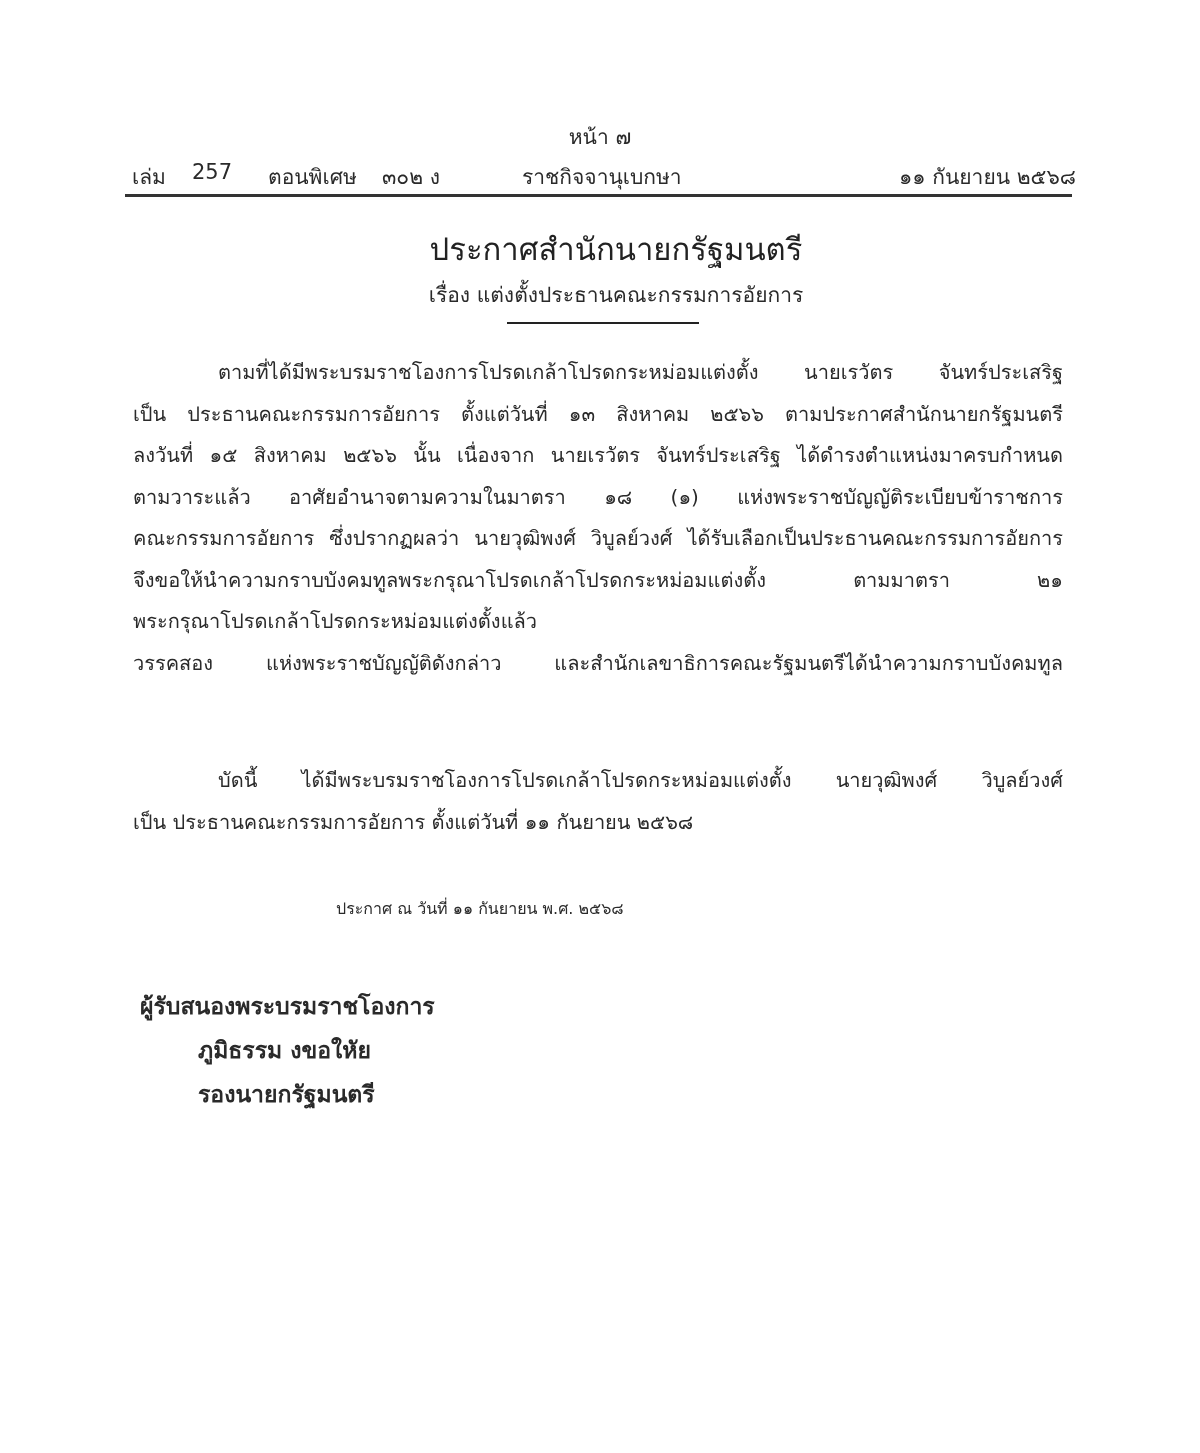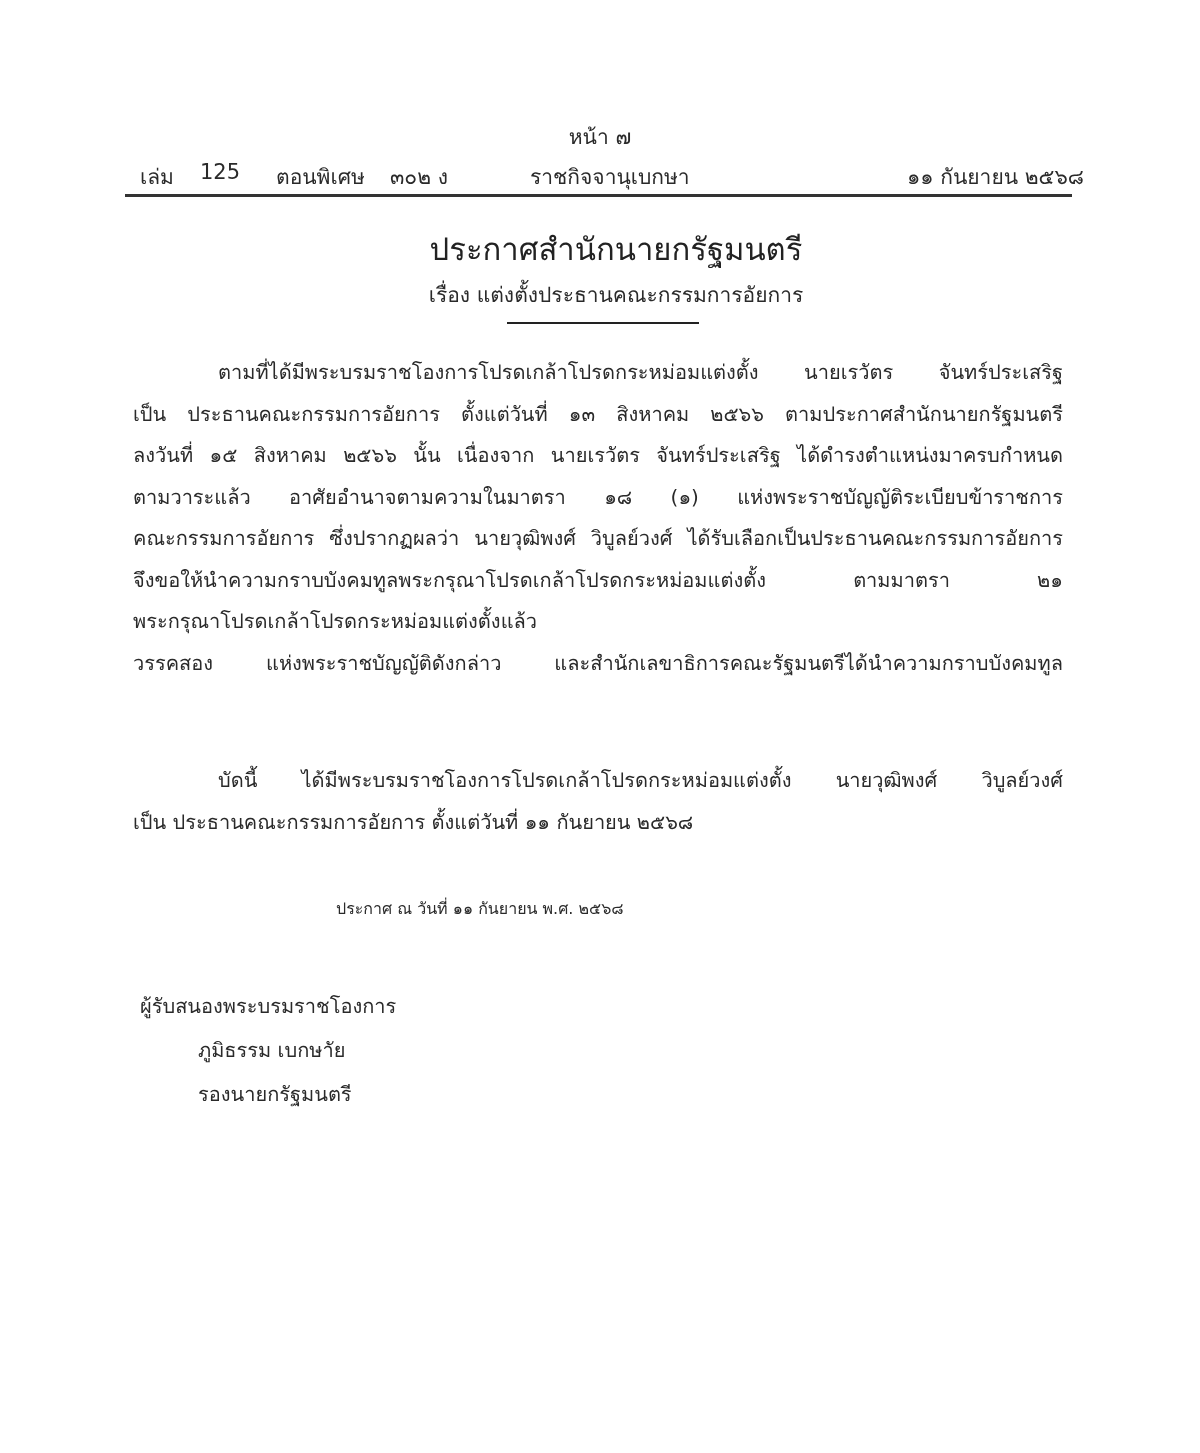--- a/index.html
+++ b/index.html
@@ -23,21 +23,21 @@
     .page-number {
       position: absolute;
       top: 120px;
       left: 0; width: 1200px;
       text-align: center;
       font-size: 21px;
     }
     .header-line {
       position: absolute;
       top: 160px;
-      left: 140px;
+      left: 132px;
       width: 944px;
       height: 30px;
       font-size: 21px;
       white-space: nowrap;
     }
     .header-line span { position: absolute; top: 0; }
     .hl-vol { left: 0; }
     .hl-volnum { left: 60px; }
     .hl-section { left: 136px; }
     .hl-sectnum { left: 250px; }
@@ -98,37 +98,38 @@
       position: absolute;
       top: 896px;
       left: 336px;
       font-size: 16px;
       white-space: nowrap;
     }
     .sig-block {
       position: absolute;
       top: 984px;
       left: 140px;
-      font-size: 20px;
+      font-size: 23px;
       line-height: 44px;
       white-space: nowrap;
+      font-weight: bold;
     }
     .sig-block .indented { padding-left: 58px; display: block; }
     .sig-block .plain { display: block; }
   </style>
 </head>
 <body>
 
 <div class="page">
 
   <div class="page-number">หน้า ๗</div>
 
   <div class="header-line">
     <span class="hl-vol">เล่ม</span>
-    <span class="hl-volnum">125</span>
+    <span class="hl-volnum">257</span>
     <span class="hl-section">ตอนพิเศษ</span>
     <span class="hl-sectnum">๓๐๒ ง</span>
     <span class="hl-gazette">ราชกิจจานุเบกษา</span>
     <span class="hl-date">๑๑ กันยายน ๒๕๖๘</span>
   </div>
 
   <div class="header-rule"></div>
 
   <div class="title">ประกาศสำนักนายกรัฐมนตรี</div>
   <div class="subject">เรื่อง  แต่งตั้งประธานคณะกรรมการอัยการ</div>
@@ -147,17 +148,17 @@
 
   <div class="body-text para2">
     <span class="body-line indent">บัดนี้ ได้มีพระบรมราชโองการโปรดเกล้าโปรดกระหม่อมแต่งตั้ง นายวุฒิพงศ์ วิบูลย์วงศ์</span>
     <span class="body-line last">เป็น ประธานคณะกรรมการอัยการ ตั้งแต่วันที่ ๑๑ กันยายน ๒๕๖๘</span>
   </div>
 
   <div class="signed-date">ประกาศ ณ วันที่ ๑๑ กันยายน พ.ศ. ๒๕๖๘</div>
 
   <div class="sig-block">
     <span class="plain">ผู้รับสนองพระบรมราชโองการ</span>
-    <span class="indented">ภูมิธรรม เบกษาัย</span>
+    <span class="indented">ภูมิธรรม งขอใหัย</span>
     <span class="indented">รองนายกรัฐมนตรี</span>
   </div>
 
 </div>
 
 </body></html>

